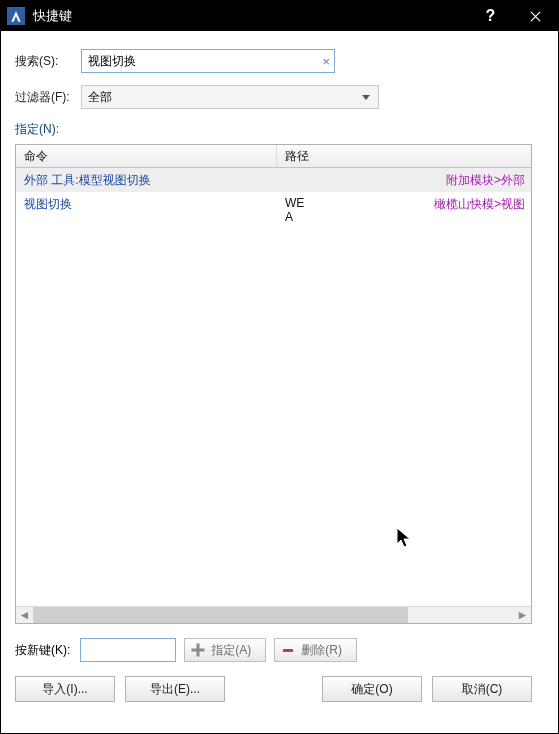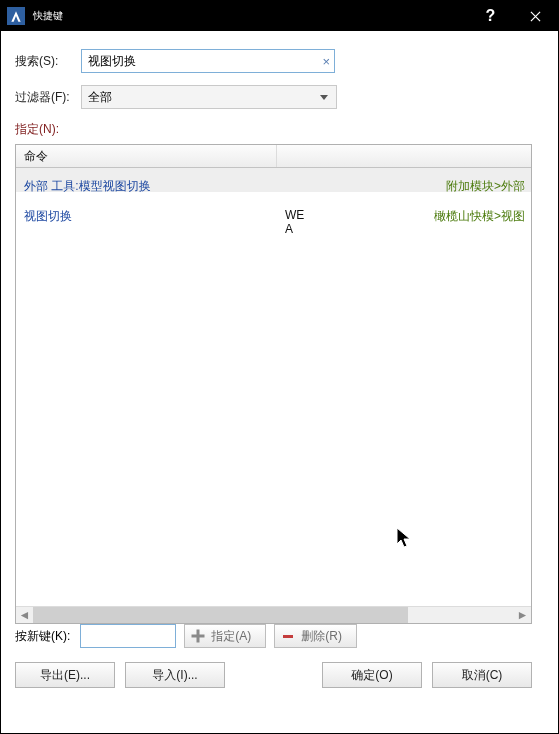--- a/index.html
+++ b/index.html
@@ -19,21 +19,21 @@
     display: flex; align-items: center;
     padding: 0 0 0 6px;
   }
   .titlebar .app-icon {
     width: 18px; height: 18px;
     background: #2e5fa0;
     display: flex; align-items: center; justify-content: center;
     margin-right: 8px;
   }
   .titlebar .app-icon svg { width: 14px; height: 14px; }
-  .titlebar .title { flex: 0 0 auto; font-size: 10px; }
+  .titlebar .title { flex: 0 0 auto; font-size: 13px; }
   .titlebar .spacer { flex: 1; }
   .titlebar .winbtn {
     width: 45px; height: 30px;
     display: flex; align-items: center; justify-content: center;
     color: #fff;
   }
   .titlebar .winbtn svg { width: 11px; height: 11px; }
   
   .dialog {
     padding: 8px 26px 14px 14px;
@@ -50,33 +50,33 @@
     border: none; outline: none;
     width: 100%; height: 100%;
     padding: 0 22px 0 6px;
     font: inherit;
   }
   .search-input .clear {
     position: absolute; right: 4px; top: 50%; transform: translateY(-50%);
     color: #5a7fb2; font-size: 13px; line-height: 1;
   }
   .filter-select {
-    width: 256px; height: 24px;
+    width: 298px; height: 24px;
     border: 1px solid #c9c9c9;
     background: #f4f4f4;
     display: flex; align-items: center; justify-content: space-between;
     padding: 0 8px 0 6px;
   }
   .filter-select .caret {
     width: 0; height: 0;
     border-left: 4px solid transparent;
     border-right: 4px solid transparent;
     border-top: 5px solid #555;
   }
-  .assign-label { margin: 10px 0 6px; color: #7f1d1d; }
+  .assign-label { margin: 10px 0 6px; color: #0c4a6e; }
 
   
   .table-wrap {
     border: 1px solid #b0b0b0;
     height: 480px;
     position: relative;
     display: flex; flex-direction: column;
   }
   .thead {
     display: flex;
@@ -95,39 +95,39 @@
   .tbody {
     flex: 1; overflow: hidden;
     background: #fff;
   }
   .trow {
     display: flex;
     height: 24px;
     align-items: center;
   }
   .trow.selected { background: #eee; }
-  .trow .cell { padding: 0 8px; margin-top: 12px; }
+  .trow .cell { padding: 0 8px; }
   .trow .cell.cmd { flex: 0 0 261px; color: #1d48a1; }
   .trow .cell.key { flex: 0 0 139px; color: #111; white-space: pre-line; line-height: 1.2; }
-  .trow .cell.path { flex: 1; color: #4d7c0f; text-align: right; padding-right: 6px; white-space: nowrap; overflow: hidden; }
+  .trow .cell.path { flex: 1; color: #a21caf; text-align: right; padding-right: 6px; white-space: nowrap; overflow: hidden; }
   .trow.multi { height: 40px; align-items: flex-start; padding-top: 4px; }
 
   .hscroll {
     height: 17px;
     background: #f0f0f0;
     border-top: 1px solid #dcdcdc;
     position: relative;
     display:flex;
   }
   .hscroll .track { flex:1; position:relative; background:#f0f0f0; }
   .hscroll .thumb { position:absolute; left:0; top:0; height:100%; width:78%; background:#cfcfcf; }
   .hscroll .arrow { width:17px; display:flex;align-items:center;justify-content:center; background:#f0f0f0; color:#888; }
 
   
-  .bottom1 { display:flex; align-items:center; margin-top: 0; gap: 8px; }
+  .bottom1 { display:flex; align-items:center; margin-top: 14px; gap: 8px; }
   .bottom1 .lbl { width: auto; margin-right: 2px; }
   .keyinput {
     width: 96px; height: 24px;
     border: 1px solid #7eafd8; background:#fff;
   }
   .keyinput input {
     border:none;outline:none;width:100%;height:100%;padding:0 4px;font:inherit;
   }
   .btn-icon {
     height: 24px; border:1px solid #bdbdbd;
@@ -188,20 +188,21 @@
       <span>全部</span>
       <span class="caret"></span>
     </div>
   </div>
 
   <div class="assign-label">指定(N):</div>
 
   <div class="table-wrap">
     <div class="thead">
       <div class="col cmd">命令</div>
+      <div class="col path">路径</div>
     </div>
     <div class="tbody">
       <div class="trow selected">
         <div class="cell cmd">外部 工具:模型视图切换</div>
         <div class="cell key"></div>
         <div class="cell path">附加模块&gt;外部</div>
       </div>
       <div class="trow multi">
         <div class="cell cmd">视图切换</div>
         <div class="cell key">WE
@@ -231,22 +232,22 @@
     </div>
     <div class="btn-icon">
       <svg viewBox="0 0 14 14">
           <rect x="2" y="6" width="10" height="3" fill="#c43d3d"></rect>
         </svg>
       <span>删除(R)</span>
     </div>
   </div>
 
   <div class="bottom2">
+    <div class="btn">导入(I)...</div>
     <div class="btn">导出(E)...</div>
-    <div class="btn">导入(I)...</div>
     <div class="gap"></div>
     <div class="btn">确定(O)</div>
     <div class="btn">取消(C)</div>
   </div>
 </div>
 
 <svg class="cursor" width="18" height="24" viewBox="0 0 18 24">
   <path d="M1 1 L1 17 L5 13 L8 20 L11 19 L8 12 L14 12 Z" fill="#000" stroke="#fff" stroke-width="1"></path>
 </svg>
 

